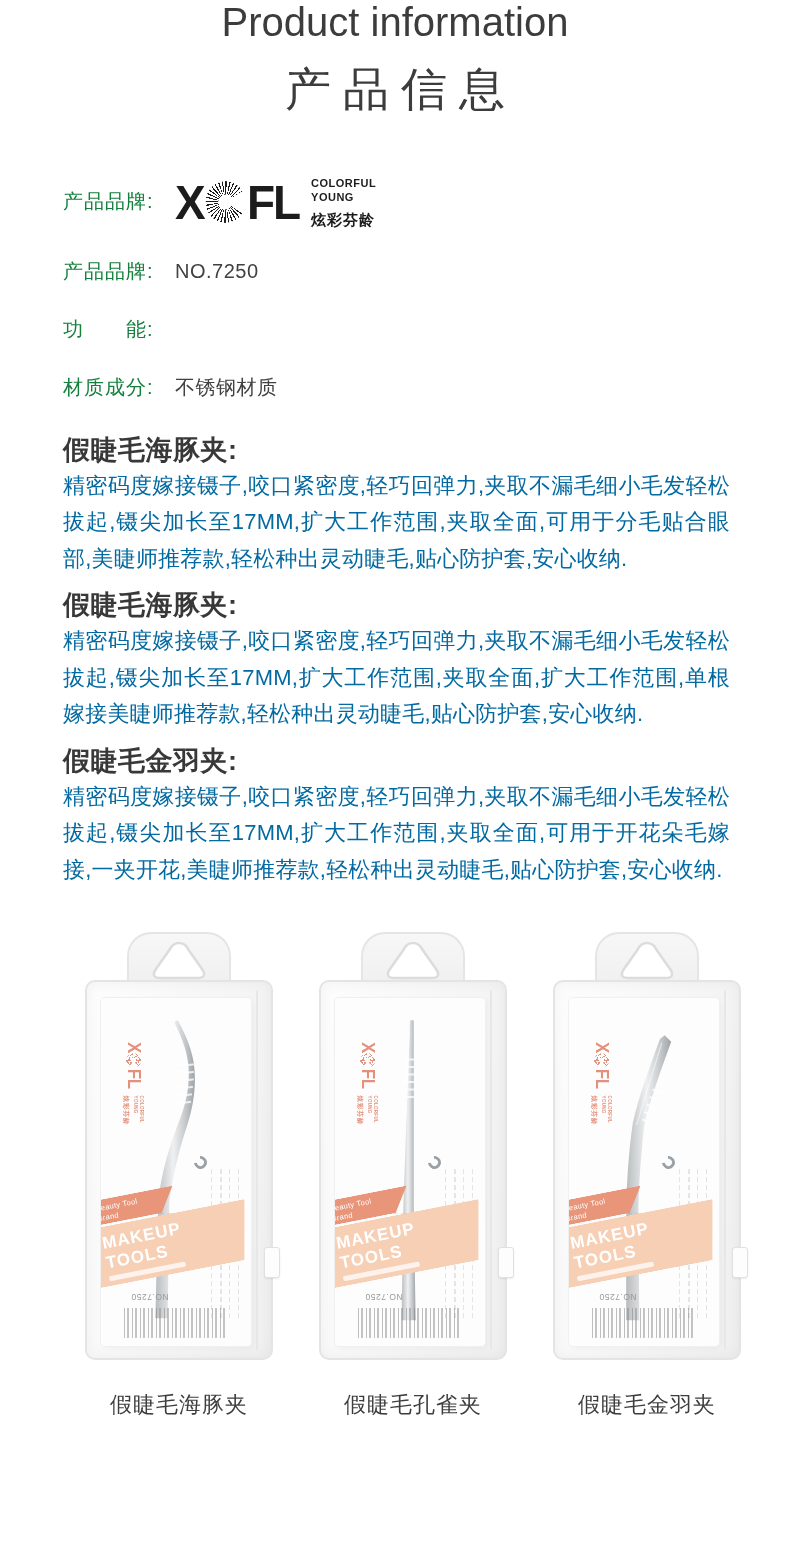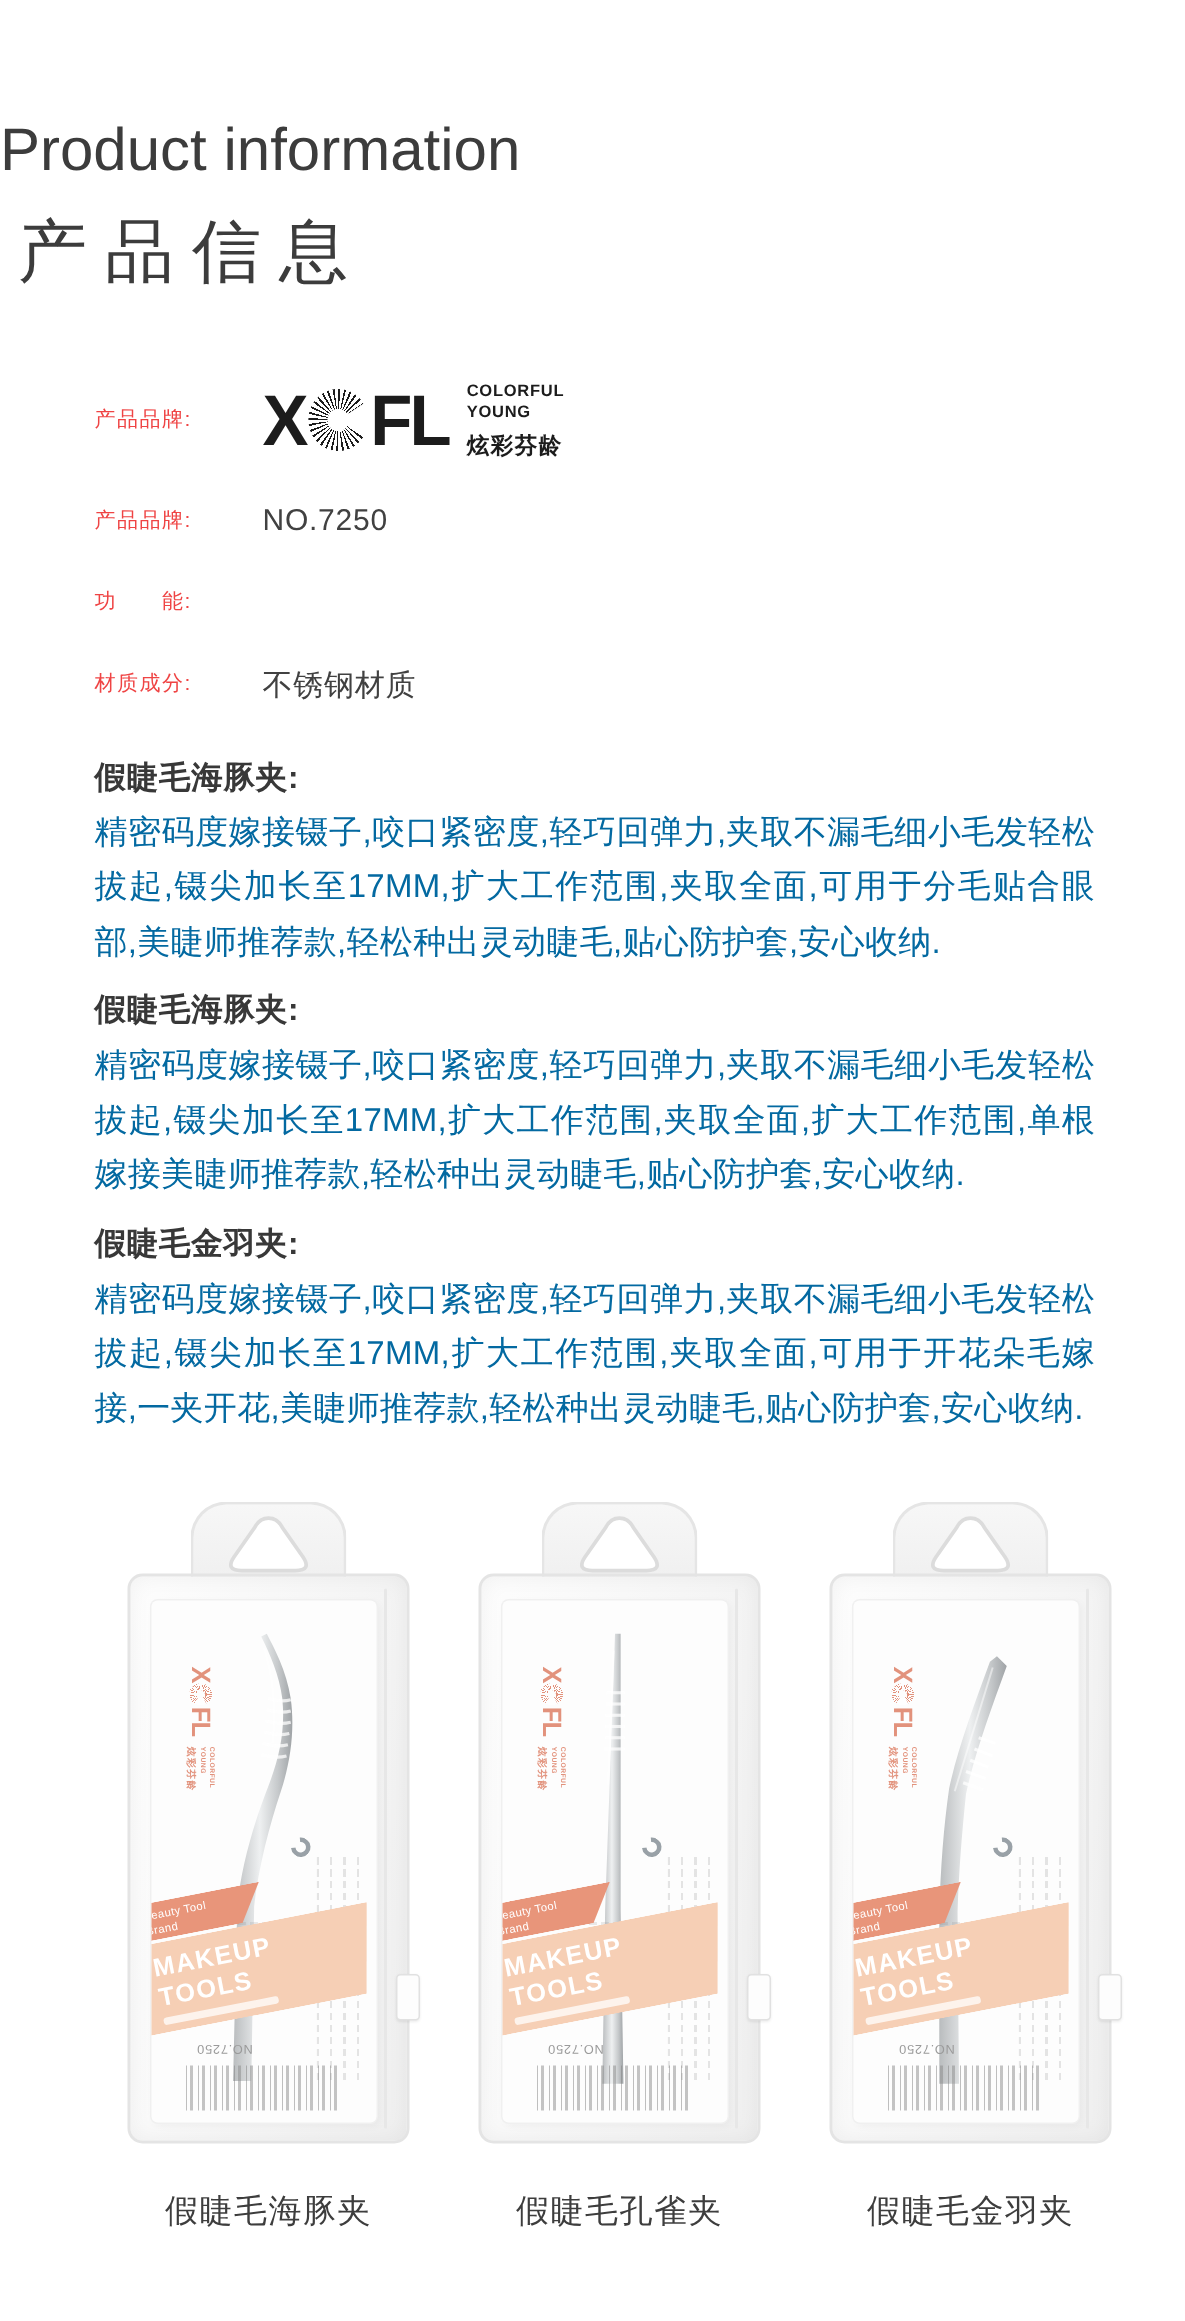--- a/index.html
+++ b/index.html
@@ -6,45 +6,45 @@
     --c-accent:#e2927c; --c-peach:#f6cfb5; --c-deep_peach:#e8957a;
     --c-ink:#1c1c1c; --c-text:#3f3f3f;
   }
   *{margin:0;padding:0;box-sizing:border-box;}
   html,body{background:#fff;}
   body{
     width:790px;height:1547px;overflow:hidden;position:relative;
     font-family:"Liberation Sans","DejaVu Sans",sans-serif;color:var(--c-text);
   }
   
-  .hdr{padding-top:78px;}
+  .hdr{text-align:center;}
   .hdr .t-en{font-size:40px;font-weight:300;color:#3c3c3c;letter-spacing:0px;}
   .hdr .t-zh{font-size:46px;font-weight:300;color:#3c3c3c;letter-spacing:12px;margin-top:14px;text-indent:12px;}
   
   .specs{margin:56px 62px 0 63px;}
   .spec-row{display:flex;align-items:center;margin-bottom:31px;min-height:22px;}
-  .spec-label{flex:0 0 112px;font-size:14px;color:#ef4444;letter-spacing:1px;white-space:nowrap;}
+  .spec-label{flex:0 0 112px;font-size:20px;color:#15803d;letter-spacing:1px;white-space:nowrap;}
   .spec-value{font-size:20px;color:#414141;letter-spacing:.5px;}
   
   .logo{display:inline-flex;align-items:center;line-height:1;}
   .logo .mark{display:inline-flex;align-items:center;font-weight:700;letter-spacing:-2px;color:var(--c-ink);font-size:46px;transform:scaleY(1.04);}
   .sun{display:inline-block;width:.9em;height:.9em;border-radius:50%;margin:0 .02em;
     background:
       conic-gradient(from 58deg,#fff 0 64deg,rgba(255,255,255,0) 64deg),
       repeating-conic-gradient(currentColor 0 4deg,rgba(0,0,0,0) 4deg 11.25deg);
     -webkit-mask:radial-gradient(circle closest-side,transparent 0 34%,#000 36% 96%,transparent 98%);
     mask:radial-gradient(circle closest-side,transparent 0 34%,#000 36% 96%,transparent 98%);
   }
   .logo .tag{margin-left:12px;display:flex;flex-direction:column;color:var(--c-ink);}
   .logo .tag .en{font-size:11px;font-weight:700;letter-spacing:.5px;line-height:1.25;}
   .logo .tag .zh{font-size:15px;font-weight:700;margin-top:7px;letter-spacing:1px;}
   
   .descs{margin:6px 60px 0 63px;}
   .desc-block{margin-bottom:10px;}
-  .desc-block h3{font-size:21px;font-weight:700;color:#383838;line-height:36px;letter-spacing:.5px;}
+  .desc-block h3{font-size:27px;font-weight:700;color:#383838;line-height:36px;letter-spacing:.5px;}
   .desc-block p{font-size:22px;color:#0369a1;line-height:36.5px;letter-spacing:.2px;text-align:justify;}
   
   .products{display:flex;justify-content:space-between;align-items:flex-start;padding:0 49px 0 85px;margin-top:44px;}
   .package{width:188px;display:flex;flex-direction:column;align-items:center;}
   .tab{width:104px;height:58px;margin-bottom:-10px;background:linear-gradient(#f7f7f7,#efefef);
     border:2px solid #e5e5e5;border-bottom:none;border-radius:24px 24px 8px 8px;
     display:flex;justify-content:center;align-items:flex-start;}
   .case{position:relative;z-index:1;width:188px;height:380px;border:2px solid #e4e4e4;border-radius:10px;
     background:linear-gradient(100deg,#fdfdfd,#f5f5f5 62%,#efefef);
     box-shadow:inset 0 0 14px rgba(0,0,0,.05);}

